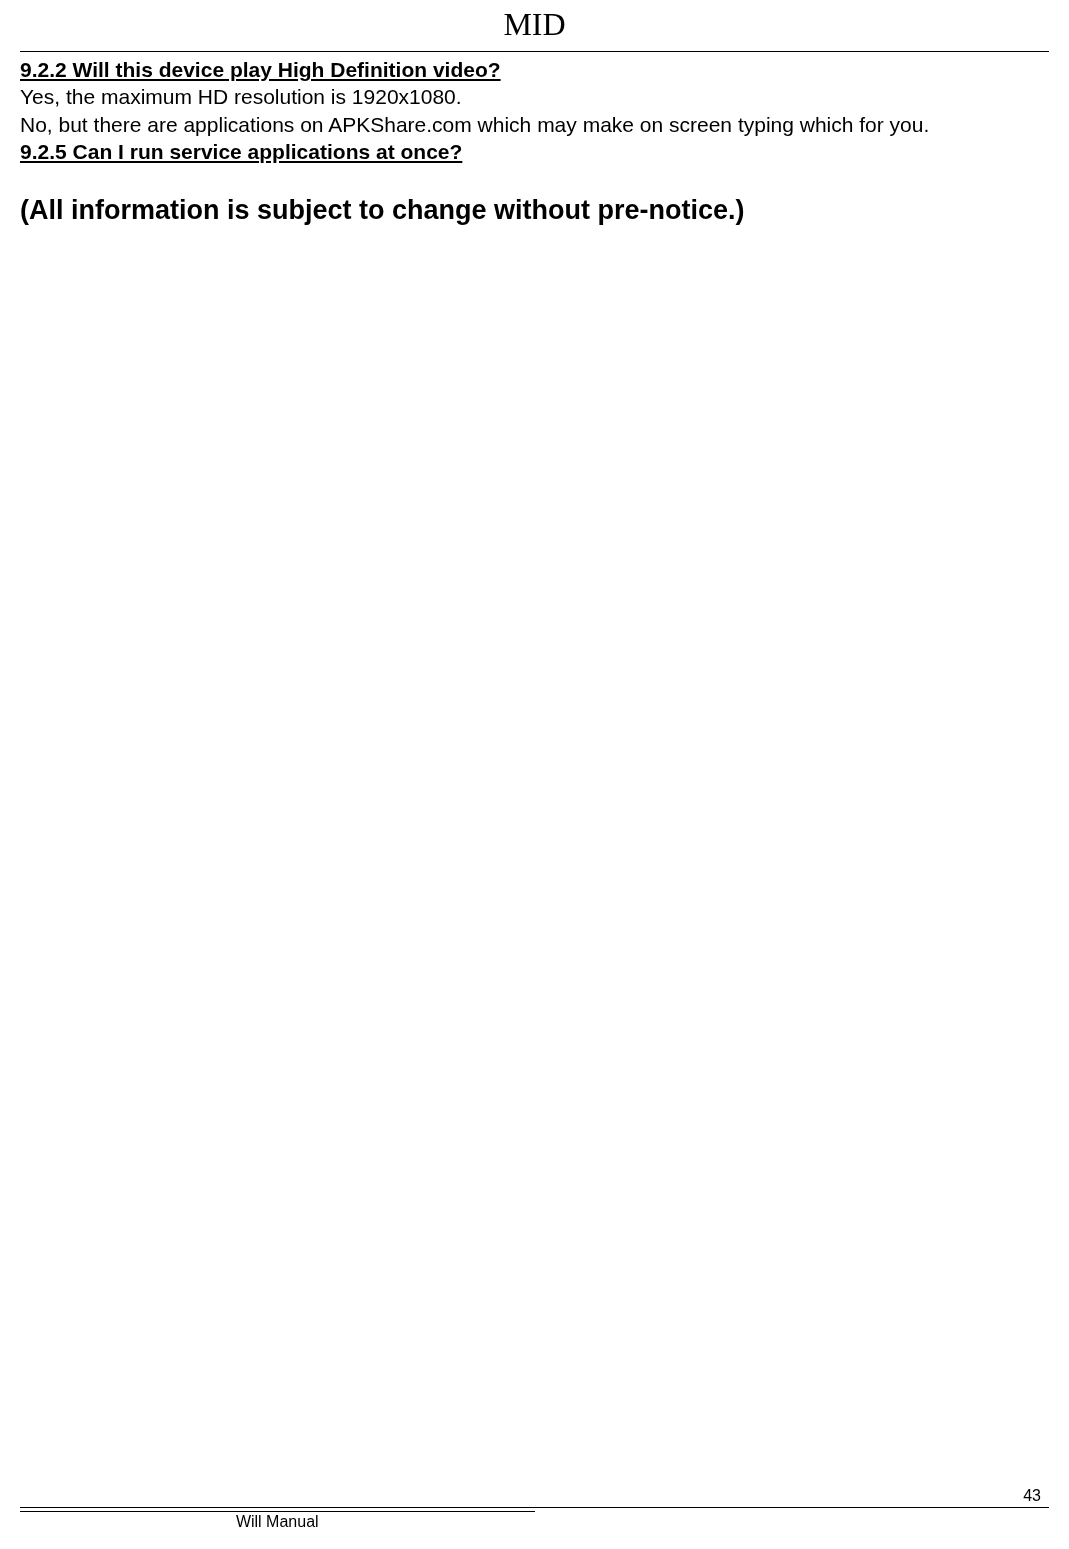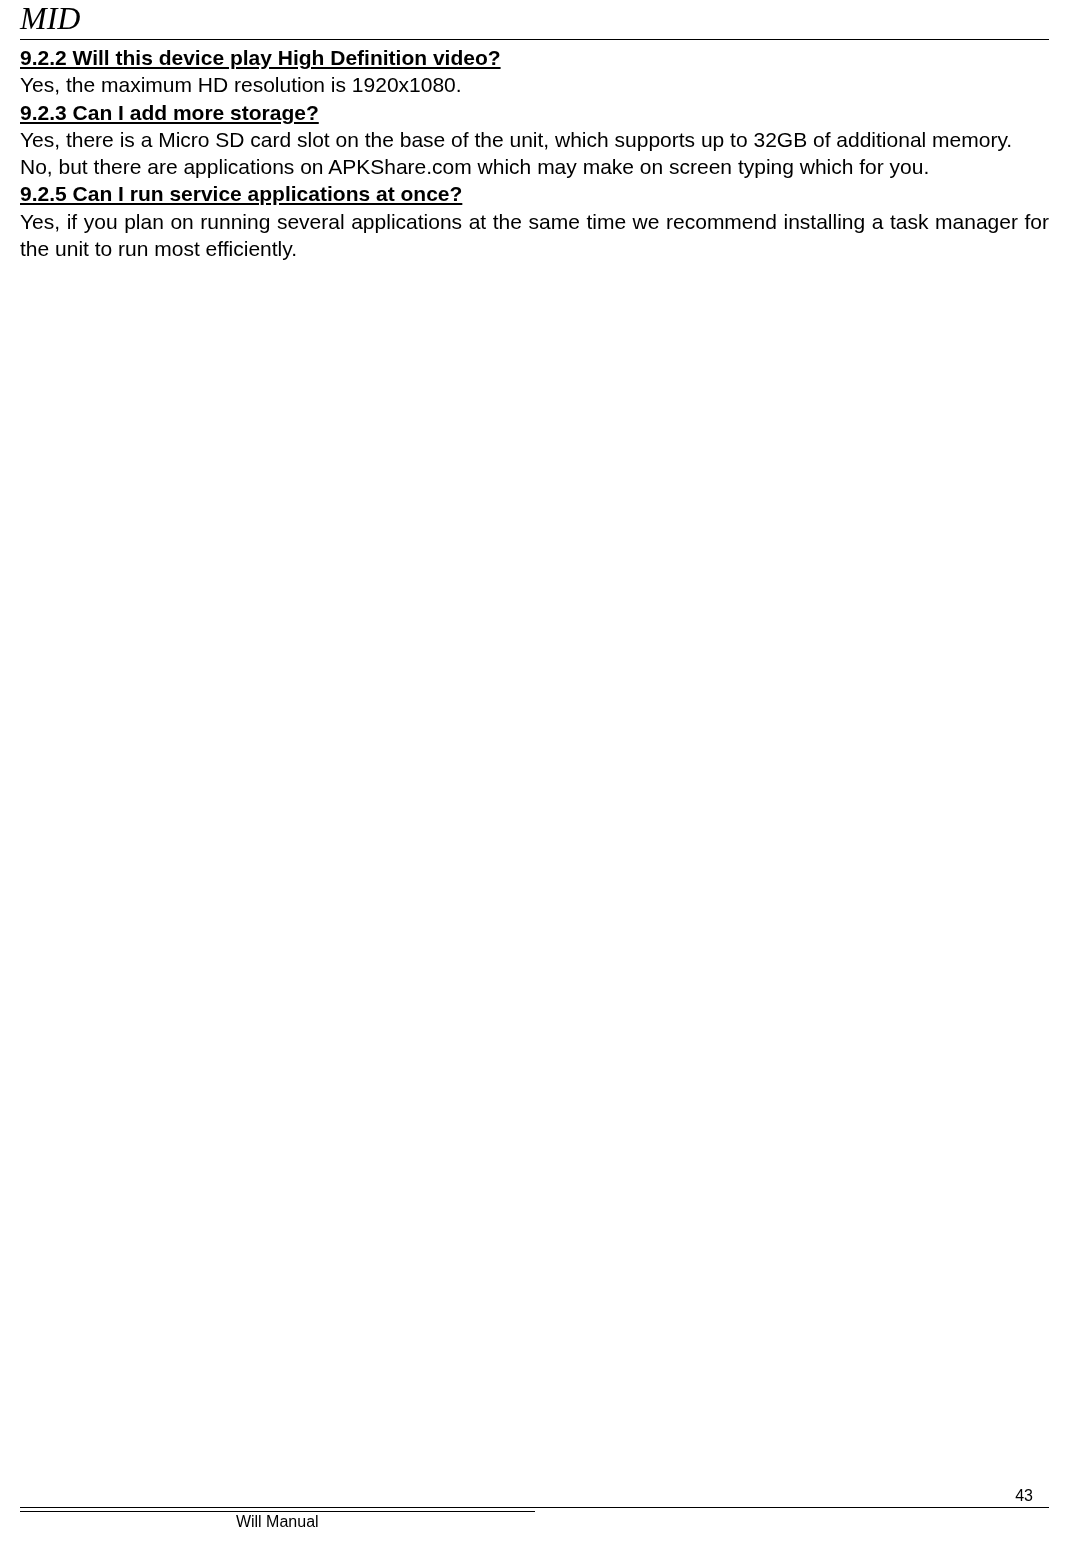--- a/index.html
+++ b/index.html
@@ -9,23 +9,22 @@
     }
     body {
       width: 1069px;
       height: 1549px;
       background: #ffffff;
       font-family: Arial, Helvetica, sans-serif;
       color: #000000;
       position: relative;
     }
     .page-header {
-      text-align: left;
-      padding: 0 20px;
-      font-style: italic;
+      text-align: center;
+      padding: 6px 20px;
     }
     .header-title {
       font-family: "Times New Roman", Times, serif;
       font-size: 32px;
       font-weight: normal;
       display: inline-block;
       padding-bottom: 2px;
     }
     .header-rule {
       border: none;
@@ -80,50 +79,46 @@
       margin-top: 3px;
     }
     .footer-text {
       font-size: 16px;
       text-align: center;
       margin-top: 1px;
     }
     .page-number {
       font-size: 16px;
       position: absolute;
-      right: 16px;
+      right: 8px;
       top: -20px;
     }
   </style>
 </head>
 <body>
 
 <div class="page-header">
   <span class="header-title">MID</span>
 </div>
 <hr class="header-rule">
 
 <div class="content">
   <div class="qa-block">
     <div class="question">9.2.2 Will this device play High Definition video?</div>
     <div class="answer">Yes, the maximum HD resolution is 1920x1080.</div>
   </div>
   <div class="qa-block">
-    <div class="question">9.2.3 Can I add more storage?</div>
-    <div class="answer">Yes, there is a Micro SD card slot on the base of the unit, which supports up to 32GB of additional memory.</div>
-  </div>
-  <div class="qa-block">
     <div class="answer">No, but there are applications on APKShare.com which may make on screen typing which for you.</div>
   </div>
   <div class="qa-block">
     <div class="question">9.2.5 Can I run service applications at once?</div>
-    <div class="answer">Yes, if you plan on running several applications at the same time we recommend installing a task manager for the unit to run most efficiently.</div>
   </div>
   <div class="qa-block">
   </div>
+  <div class="notice">(All information is subject to change without pre-notice.)</div>
 </div>
 
 <div class="page-footer">
   <div style="position:relative;">
     <span class="page-number">43</span>
     <hr class="footer-rule-full">
   </div>
   <div class="footer-row">
     <div class="footer-left">
       <hr class="footer-rule-half">

